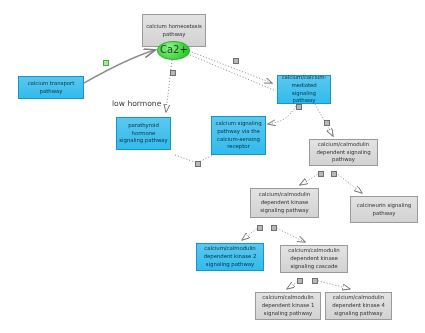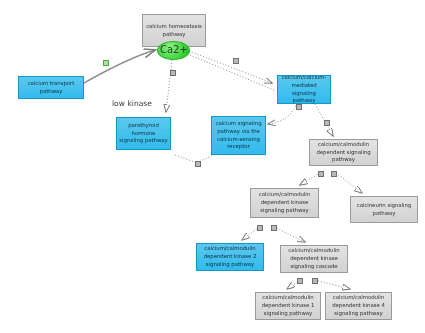--- a/index.html
+++ b/index.html
@@ -166,21 +166,21 @@
   </div>
 
   <div class="node node-gray" style="left:255px;top:292px;width:66px;height:28px;">
     <span class="nlabel">calcium/calmodulin dependent kinase 1 signaling pathway</span>
   </div>
 
   <div class="node node-gray" style="left:325px;top:292px;width:67px;height:28px;">
     <span class="nlabel">calcium/calmodulin dependent kinase 4 signaling pathway</span>
   </div>
 
-  <div class="edge-label" style="left:112px;top:99px;">low kinase</div>
+  <div class="edge-label" style="left:112px;top:99px;">low hormone</div>
 
   <div class="handle handle-green" style="left:103px;top:60px;"></div>
   <div class="handle" style="left:170px;top:70px;"></div>
   <div class="handle" style="left:233px;top:58px;"></div>
   <div class="handle" style="left:195px;top:161px;"></div>
   <div class="handle" style="left:296px;top:104px;"></div>
   <div class="handle" style="left:324px;top:120px;"></div>
   <div class="handle" style="left:318px;top:171px;"></div>
   <div class="handle" style="left:331px;top:171px;"></div>
   <div class="handle" style="left:257px;top:225px;"></div>

